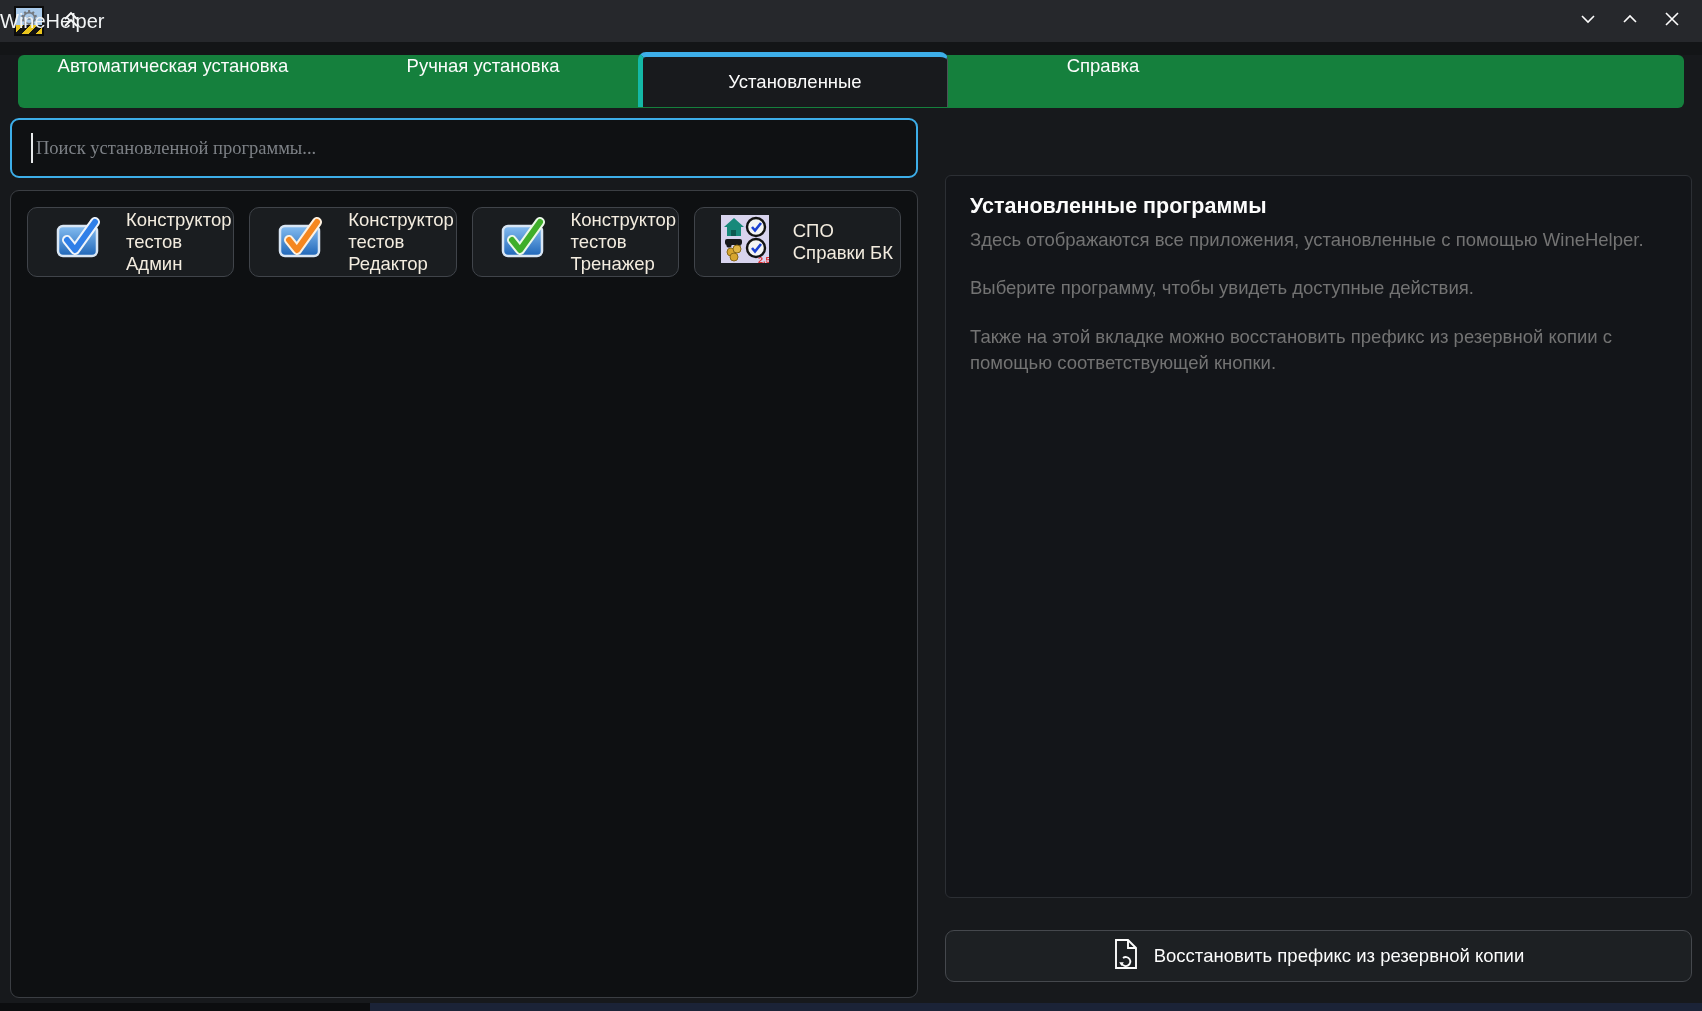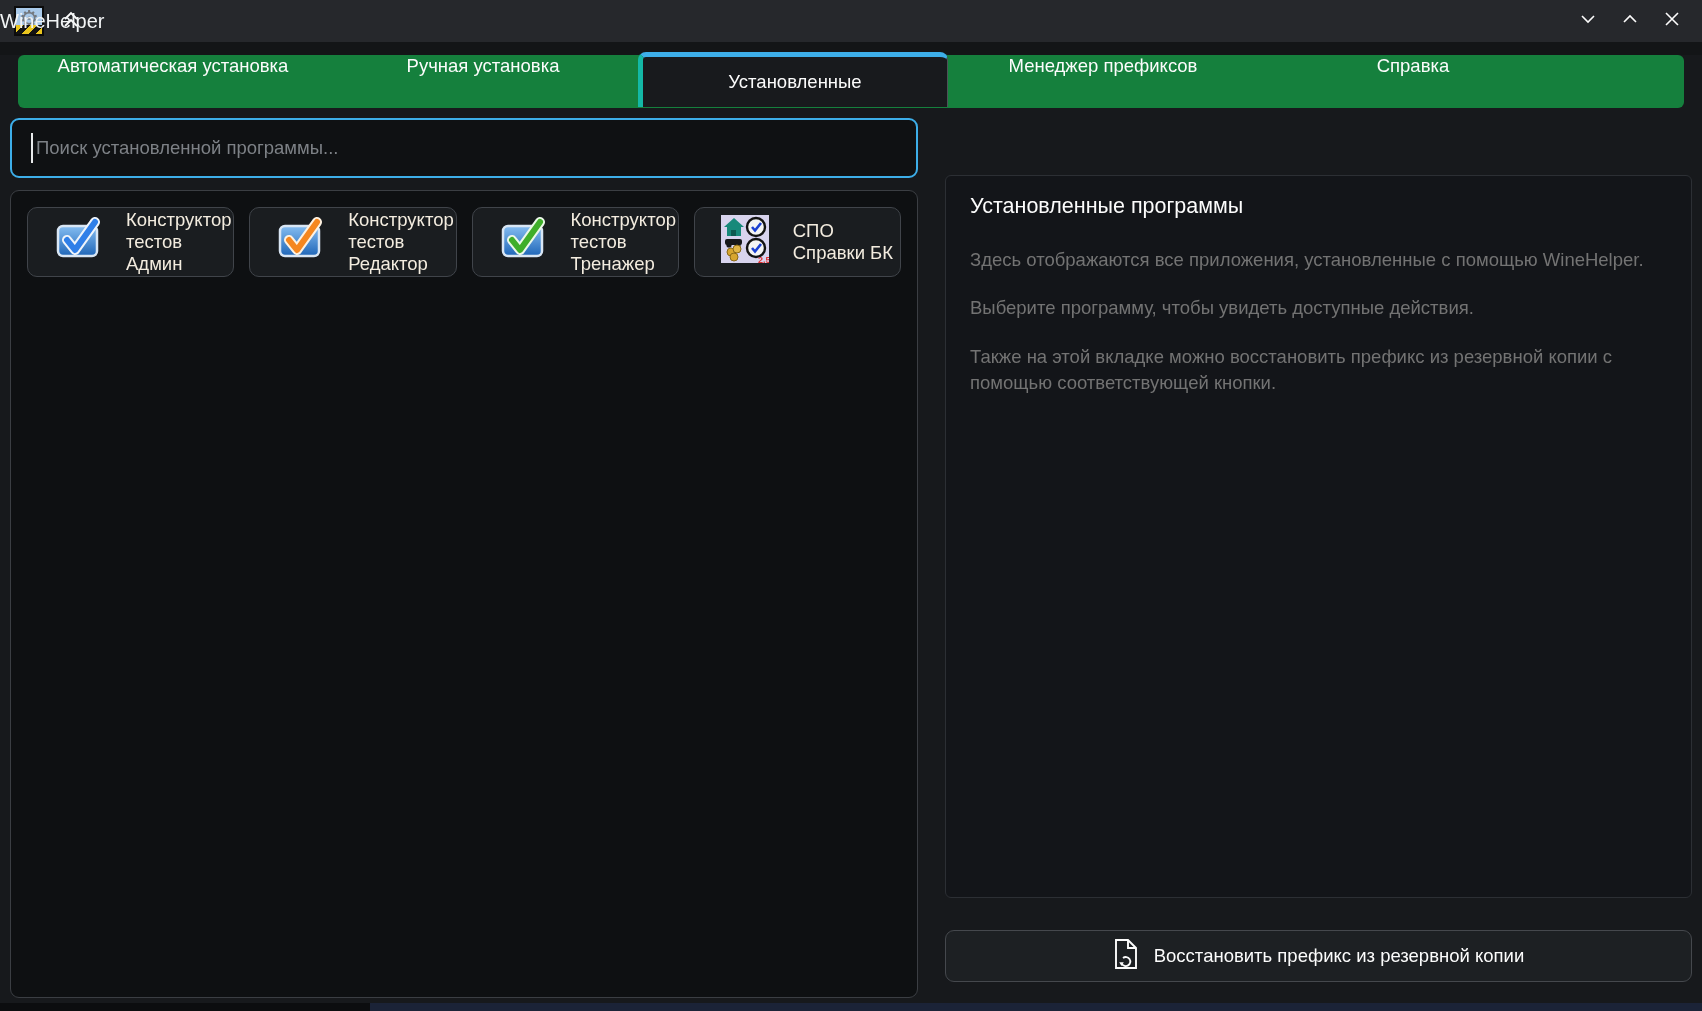--- a/index.html
+++ b/index.html
@@ -52,21 +52,21 @@
     border-left:5px solid #14b8a6; border-right:1px solid #4e5157;
     border-top:5px solid #3daee9; border-bottom:none;
     border-radius:8px 8px 0 0; z-index:3;
   }
 
   
   .search-wrap { position:absolute; left:10px; top:118px; width:908px; height:60px; }
   .search-input {
     width:100%; height:100%; background:#0f1113; border:2px solid #3daee9;
     border-radius:9px; color:#fcfcfc; font-size:18.5px; padding:0 34px 0 24px;
-    outline:none; font-family:Liberation Sans, sans-serif;
+    outline:none; font-family:Liberation Serif, serif;
   }
   .search-input::placeholder { color:#7d8186; opacity:1; }
   .text-caret { position:absolute; left:21px; top:15px; width:2px; height:30px; background:#e8eaeb; }
 
   
   .programs-panel {
     position:absolute; left:10px; top:190px; width:908px; height:808px;
     background:#0e1012; border:1px solid #3b3e43; border-radius:9px;
     padding:16px; display:grid; grid-template-columns:1fr 1fr 1fr 1fr;
     gap:12px 15px; align-content:start;
@@ -77,21 +77,21 @@
     font-size:18.5px; color:#f3ecdf; cursor:default;
   }
   .program-btn .p-icon { width:48px; height:54px; flex:0 0 auto; }
 
   
   .info-panel {
     position:absolute; left:945px; top:175px; width:747px; height:723px;
     background:#131519; border:1px solid #2c2f34; border-radius:6px;
     padding:18px 24px;
   }
-  .info-title { font-size:21.5px; font-weight:normal; color:#fcfcfc; margin-bottom:28px; }
+  .info-title { font-size:21.5px; font-weight:bold; color:#fcfcfc; margin-bottom:8px; }
   .info-par { font-size:18.5px; line-height:1.42; color:#737373; margin-bottom:22px; }
 
   
   .restore-btn {
     position:absolute; left:945px; top:930px; width:747px; height:52px;
     background:#1d2023; border:1px solid #45484d; border-radius:9px;
     display:flex; align-items:center; justify-content:center; gap:15px;
     font-size:18.5px; color:#fcfcfc; cursor:default;
   }
 
@@ -141,21 +141,20 @@
         </span>
       </div>
     </div>
   </div>
 
   <div class="tabbar-gap"></div>
   <div class="tabbar">
     <div class="tab">Автоматическая установка</div>
     <div class="tab">Ручная установка</div>
     <div class="tab active">Установленные</div>
-    <div class="tab">Менеджер префиксов</div>
     <div class="tab">Справка</div>
   </div>
 
   <div class="search-wrap">
     <input class="search-input" type="text" placeholder="Поиск установленной программы..." style="">
     <div class="text-caret"></div>
   </div>
 
   <div class="programs-panel">
 

